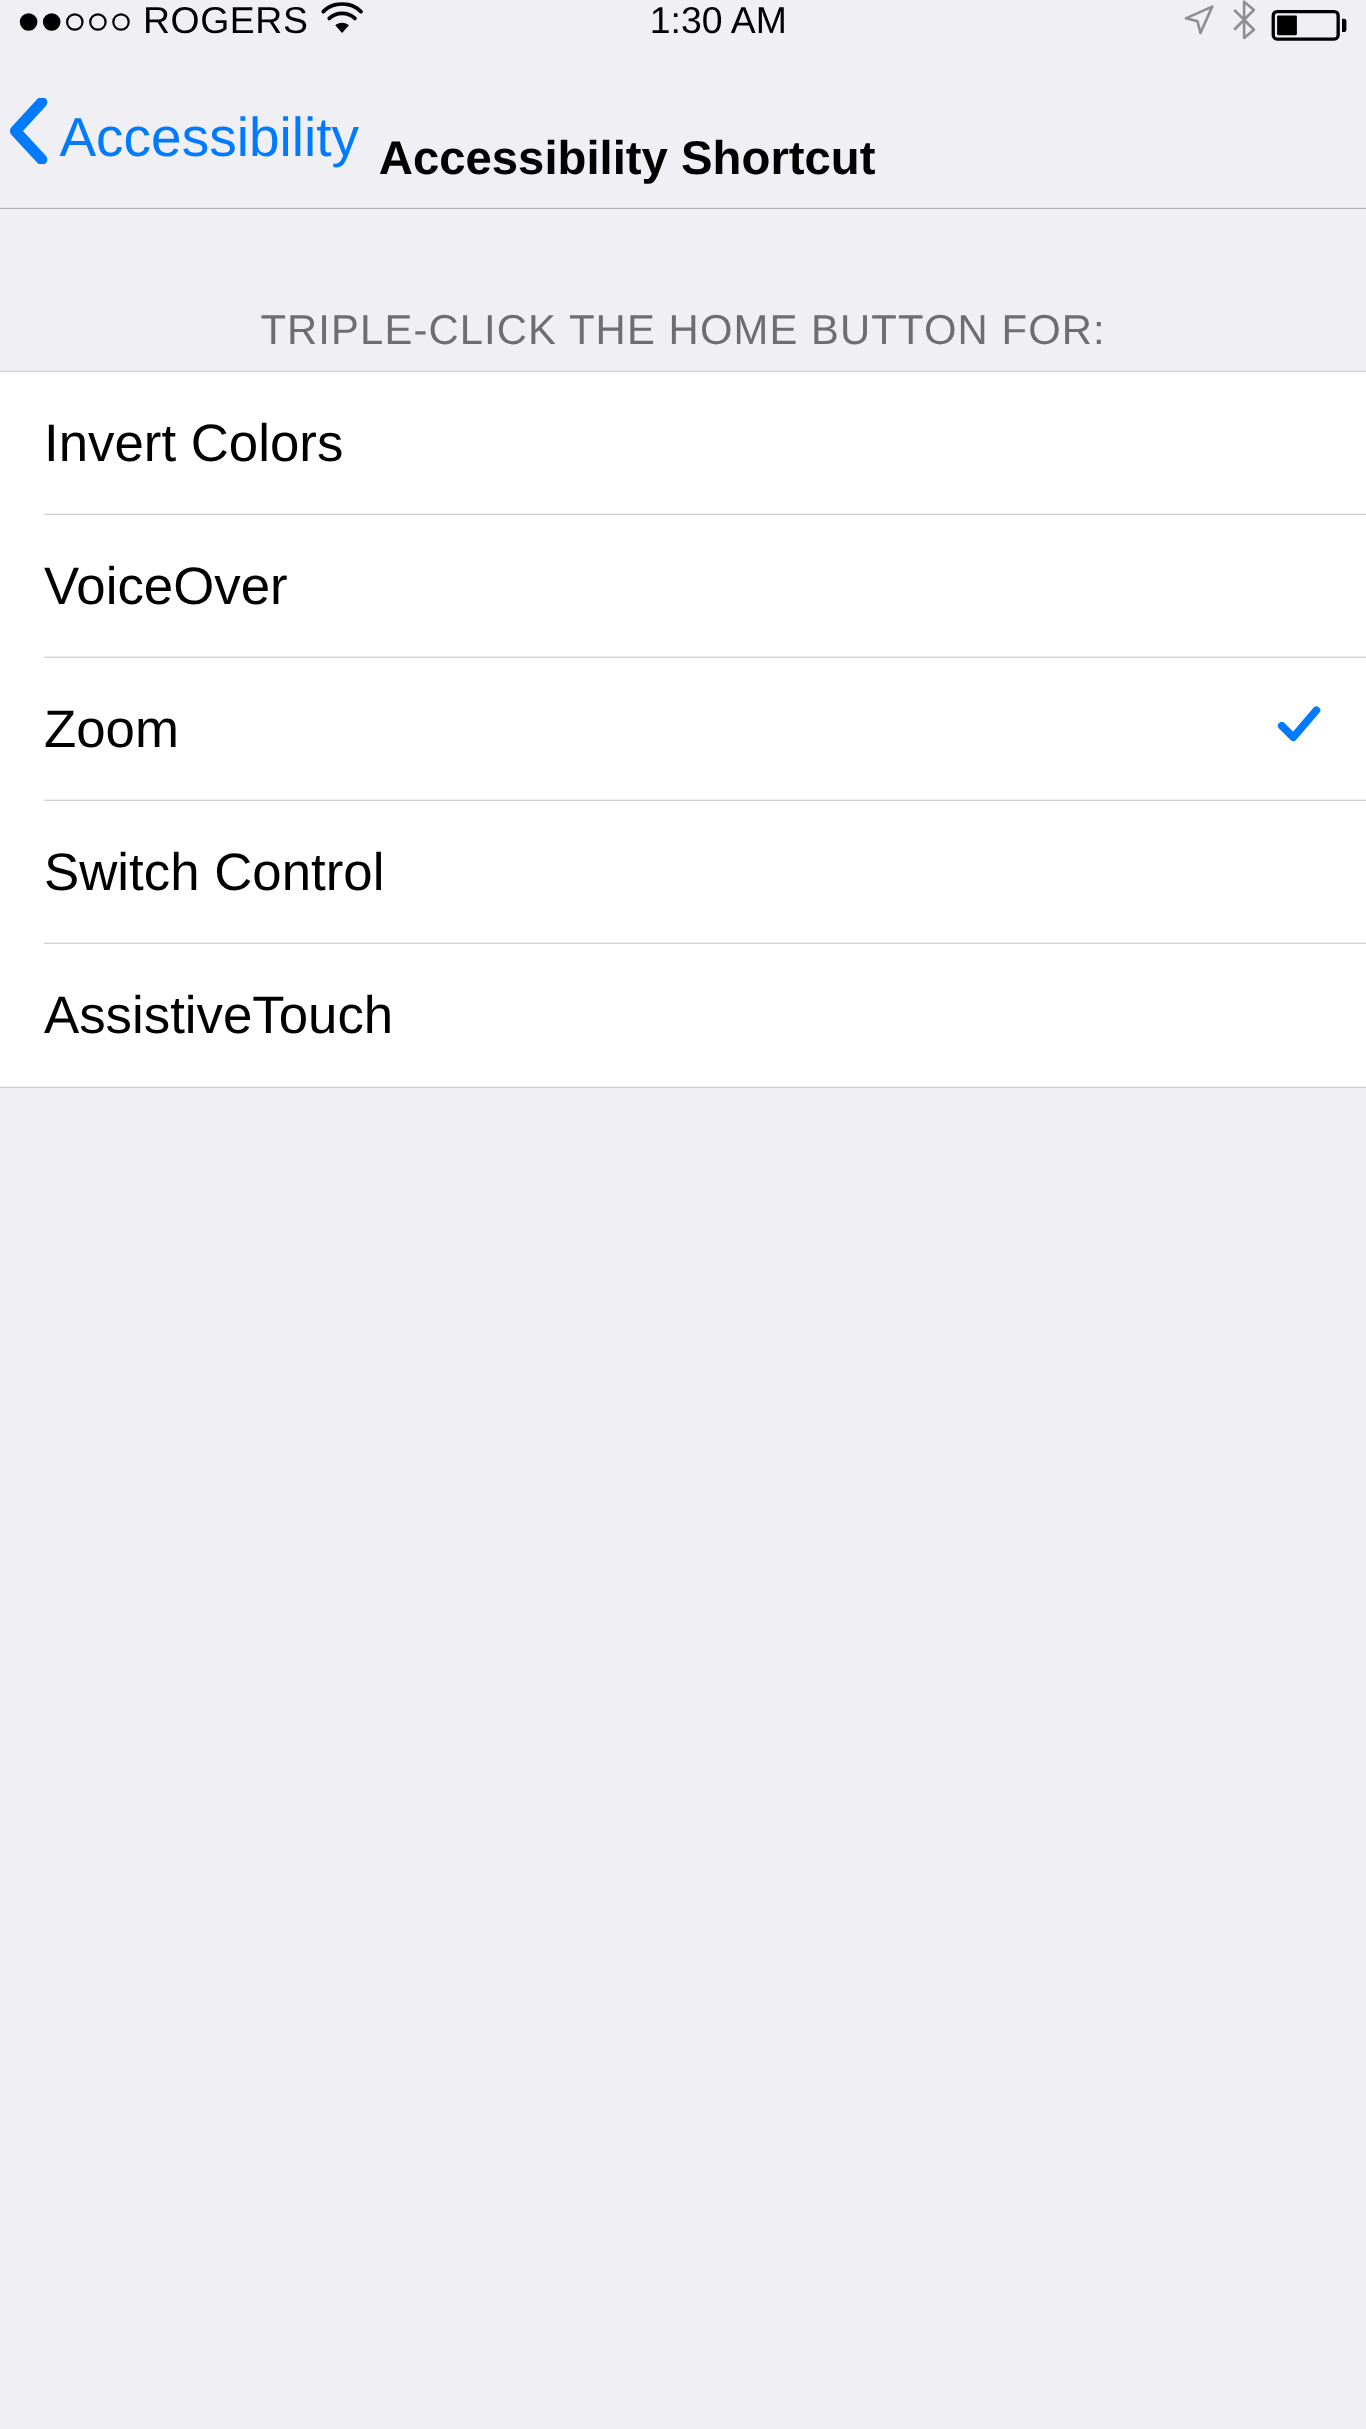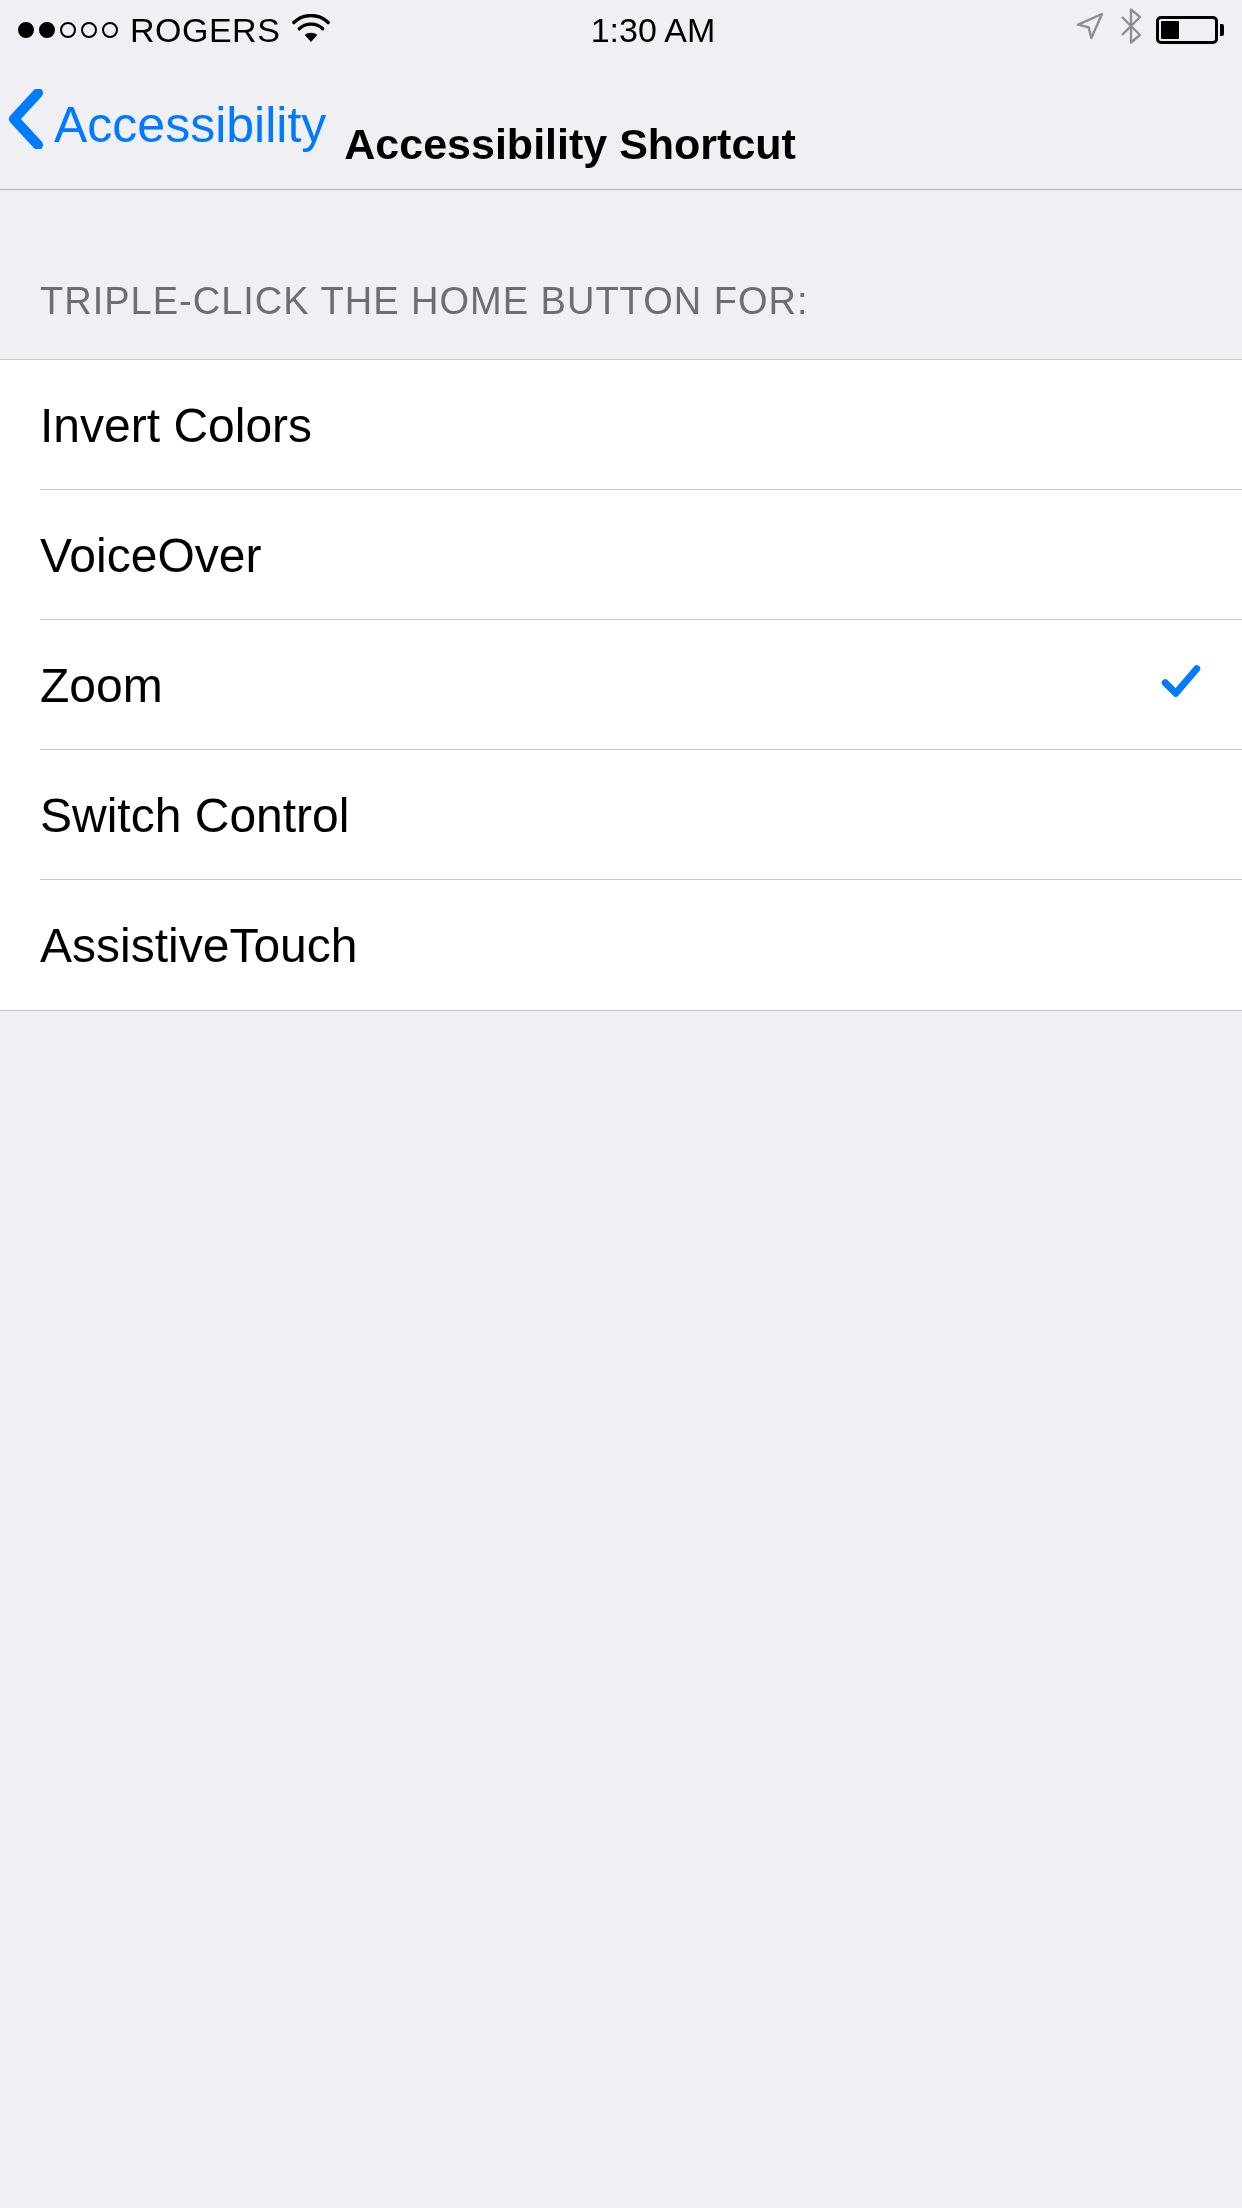--- a/index.html
+++ b/index.html
@@ -12,21 +12,21 @@
       height: 2208px;
       font-family: -apple-system, "Helvetica Neue", Helvetica, Arial, sans-serif;
       background: #efeff4;
       overflow: hidden;
     }
     
     
     .status-bar {
       height: 60px;
       display: flex;
-      align-items: center;
+      align-items: flex-start;
       justify-content: space-between;
       padding: 0 18px;
       font-size: 34px;
       font-weight: 500;
       color: #000;
     }
     .status-left {
       display: flex;
       align-items: center;
       gap: 12px;
@@ -129,24 +129,25 @@
       color: #000;
       margin-left: 18px;
       margin-top: 40px;
     }
     
     
     .content {
       padding-top: 0;
     }
     .section-header {
-      padding: 90px 40px 36px 40px;
+      padding: 90px 40px 14px 40px;
       font-size: 38px;
       color: #6d6d72;
       letter-spacing: 1px;
+      text-align: center;
     }
     .list {
       background: #fff;
       border-top: 1px solid #c8c7cc;
       border-bottom: 1px solid #c8c7cc;
     }
     .list-item {
       display: flex;
       align-items: center;
       justify-content: space-between;

